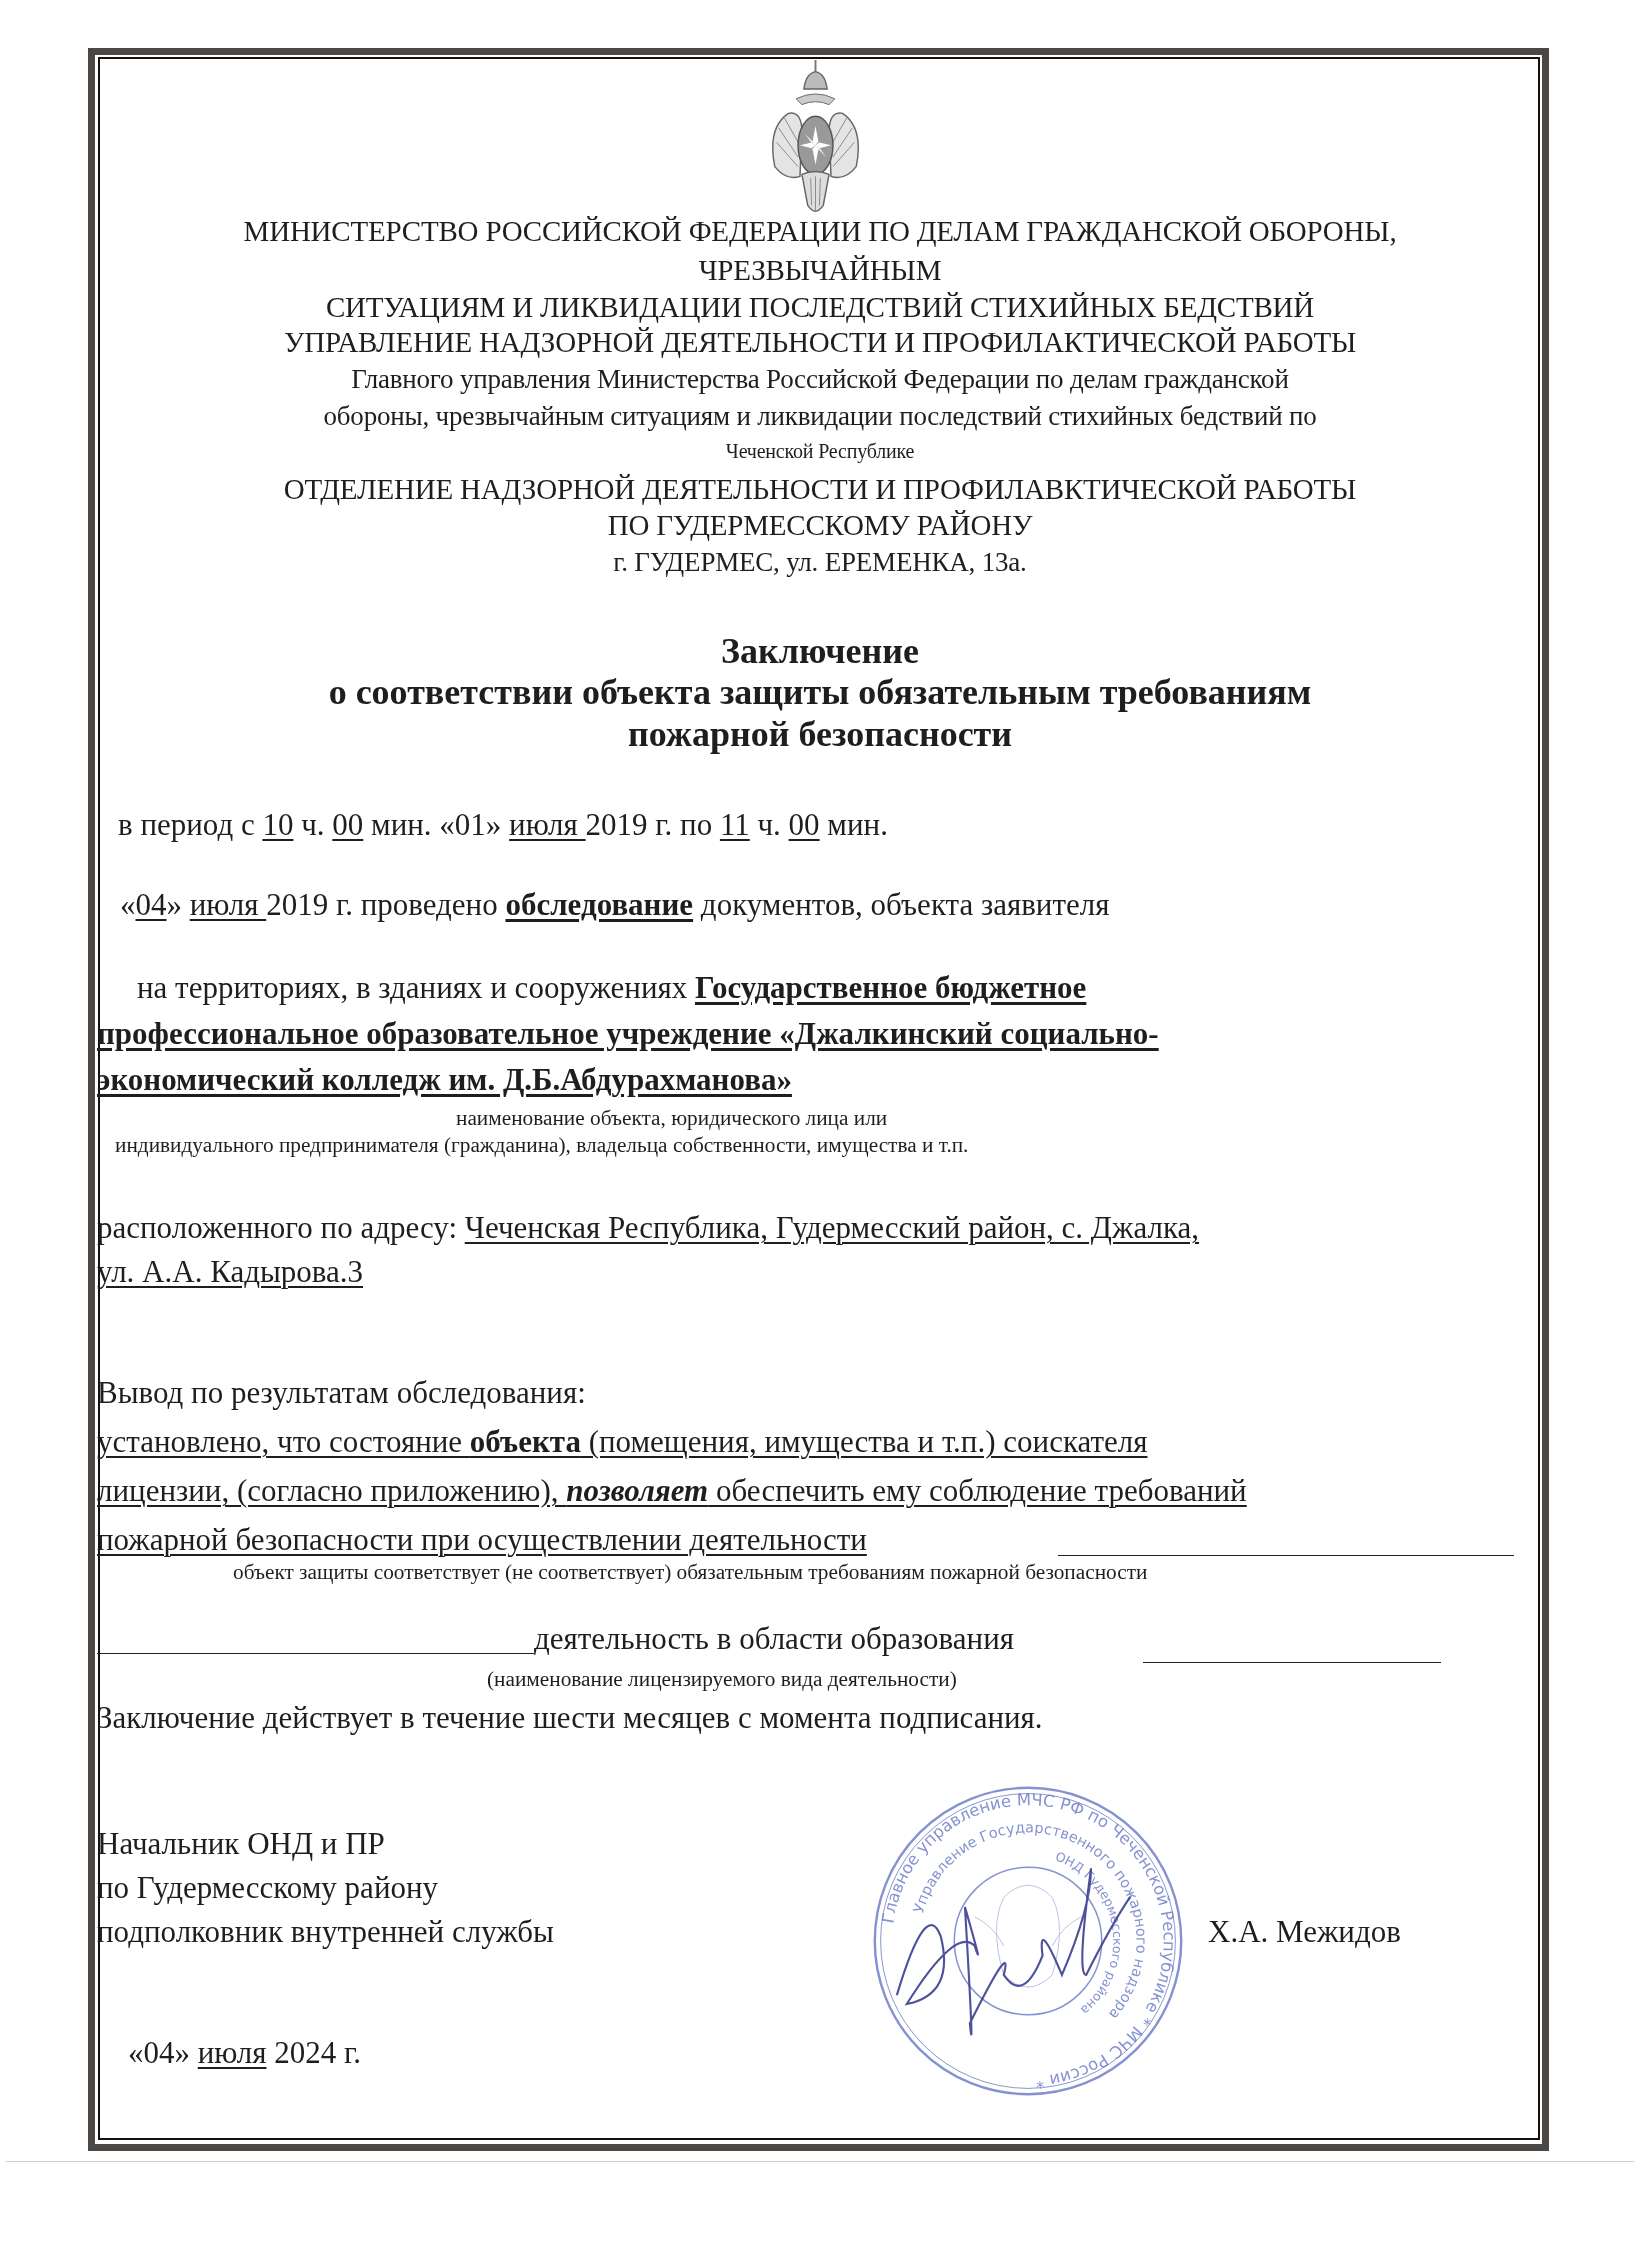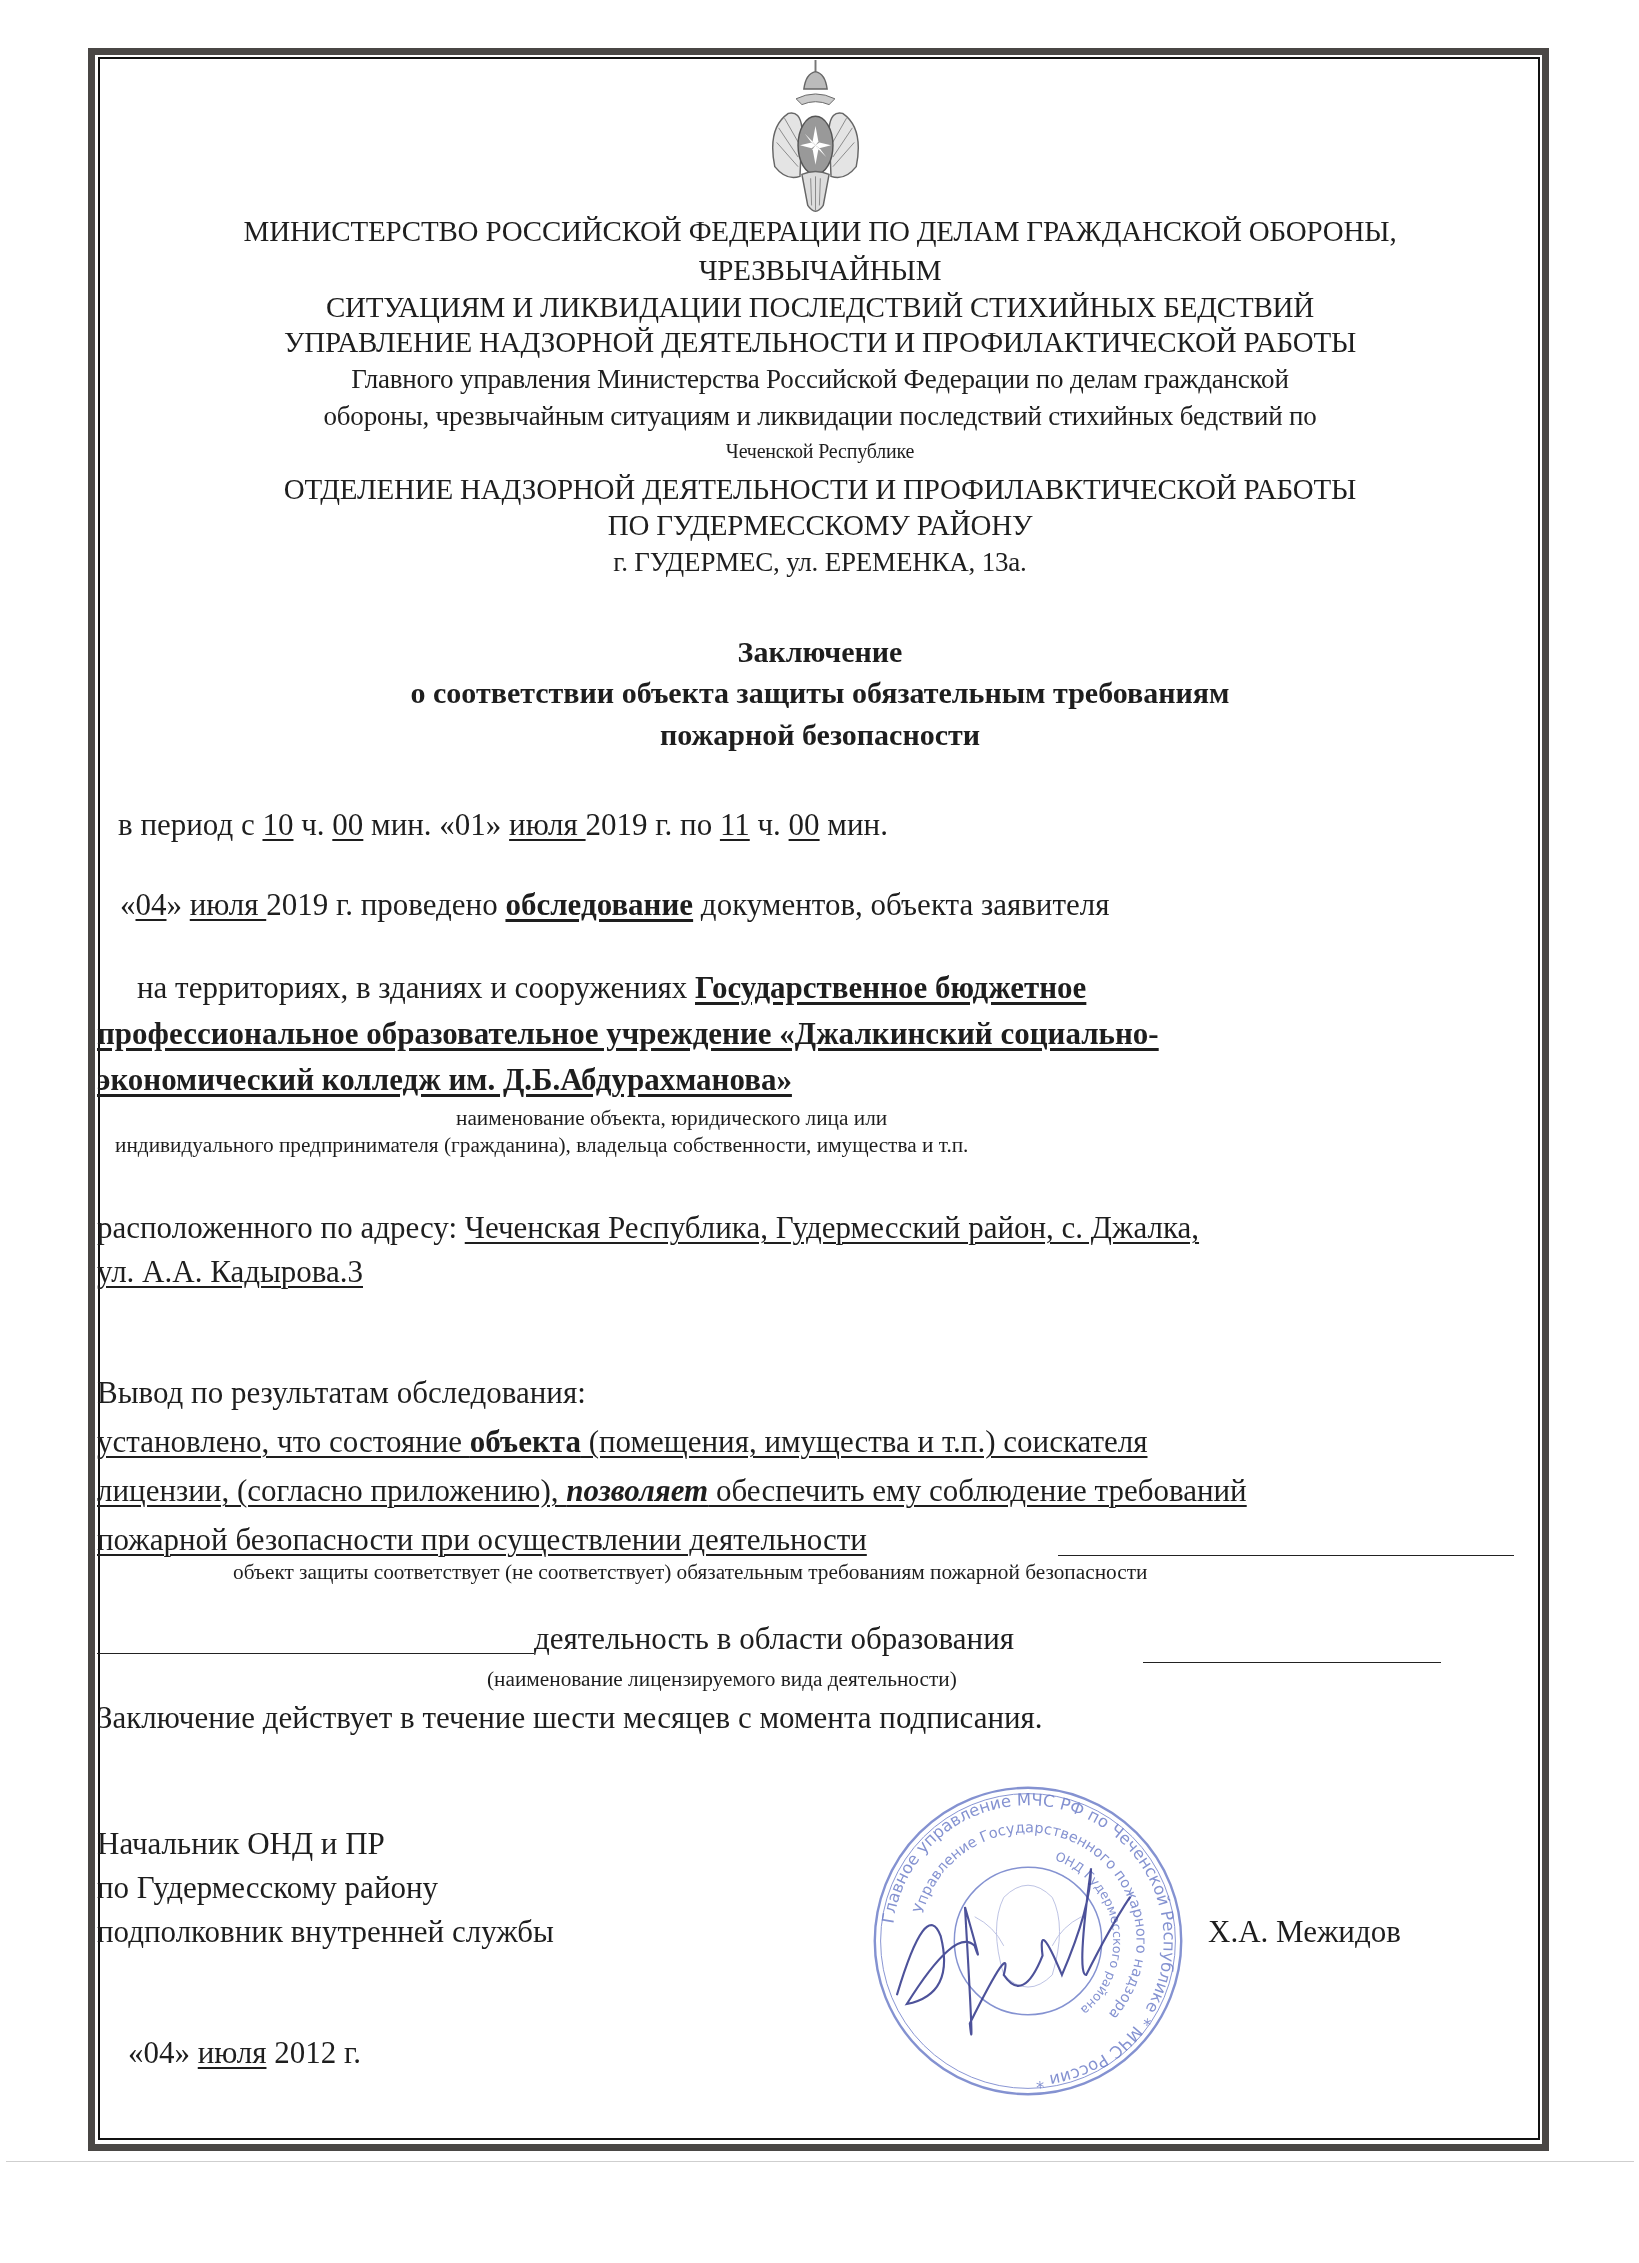--- a/index.html
+++ b/index.html
@@ -7,21 +7,21 @@
          font-family: "Liberation Serif", "DejaVu Serif", serif; color: #1e1e1e; }
   .page-edge { position: absolute; left: 5.8px; top: 0; width: 1628px; height: 2161px;
                border-bottom: 1.9px solid #cfcfcf; }
   .frame-outer { position: absolute; left: 88px; top: 48px; width: 1461px; height: 2103px;
                  box-sizing: border-box; border: 7.8px solid #4a4745; }
   .frame-inner { position: absolute; left: 98px; top: 57px; width: 1442px; height: 2083px;
                  box-sizing: border-box; border: 2.9px solid #111; }
   .hdr { position: absolute; left: 107px; width: 1426px; text-align: center;
          font-size: 29px; line-height: 32px; letter-spacing: -0.2px; white-space: nowrap; }
   .title { position: absolute; left: 107px; width: 1426px; text-align: center;
-           font-size: 30px; line-height: 37px; font-weight: bold; }
+           font-size: 36px; line-height: 37px; font-weight: bold; }
   .line { position: absolute; left: 97px; font-size: 31px; white-space: nowrap; line-height: 39px; }
   .u { text-decoration: underline; text-decoration-thickness: 1.9px; text-underline-offset: 3.9px; }
   .ub { text-decoration: underline; text-decoration-thickness: 2.9px; text-underline-offset: 3.9px; }
   .b { font-weight: bold; }
   .bi { font-weight: bold; font-style: italic; }
   .i { }
   .sub { position: absolute; font-size: 21.3px; line-height: 25px; white-space: nowrap; }
   .rule { position: absolute; height: 0; border-top: 1.9px solid #222; }
   .stamp { position: absolute; left: 868px; top: 1781px; width: 320px; height: 320px; }
   .emblem { position: absolute; left: 767px; top: 60px; width: 97px; height: 160px; }
@@ -129,21 +129,21 @@
 </div>
 
 <div class="line" style="top:1698px;">Заключение действует в течение  шести месяцев с момента подписания.</div>
 
 <div>
   <div class="line" style="top:1824px;">Начальник ОНД и ПР</div>
   <div class="line" style="top:1868px;">по Гудермесскому району</div>
   <div class="line" style="top:1912px;">подполковник внутренней службы</div>
   <div class="line" style="top:1912px; left:1208px;">Х.А. Межидов</div>
   <div class="line" style="top:2033px; left:128px;">
-    <span>«04» </span><span class="u">июля</span><span> 2012 г.</span>
+    <span>«04» </span><span class="u">июля</span><span> 2024 г.</span>
   </div>
 </div>
 
 <svg class="stamp" viewBox="0 0 330 330">
   <defs>
     <path id="ringOuter" d="M165,165 m-140,0 a140,140 0 1,1 280,0 a140,140 0 1,1 -280,0"></path>
     <path id="ringMid" d="M165,165 m-112,0 a112,112 0 1,1 224,0 a112,112 0 1,1 -224,0"></path>
     <path id="ringInner" d="M165,165 m-88,0 a88,88 0 1,1 176,0 a88,88 0 1,1 -176,0"></path>
   </defs>
   <g fill="none" stroke="#6f7fc9" opacity="0.85">

